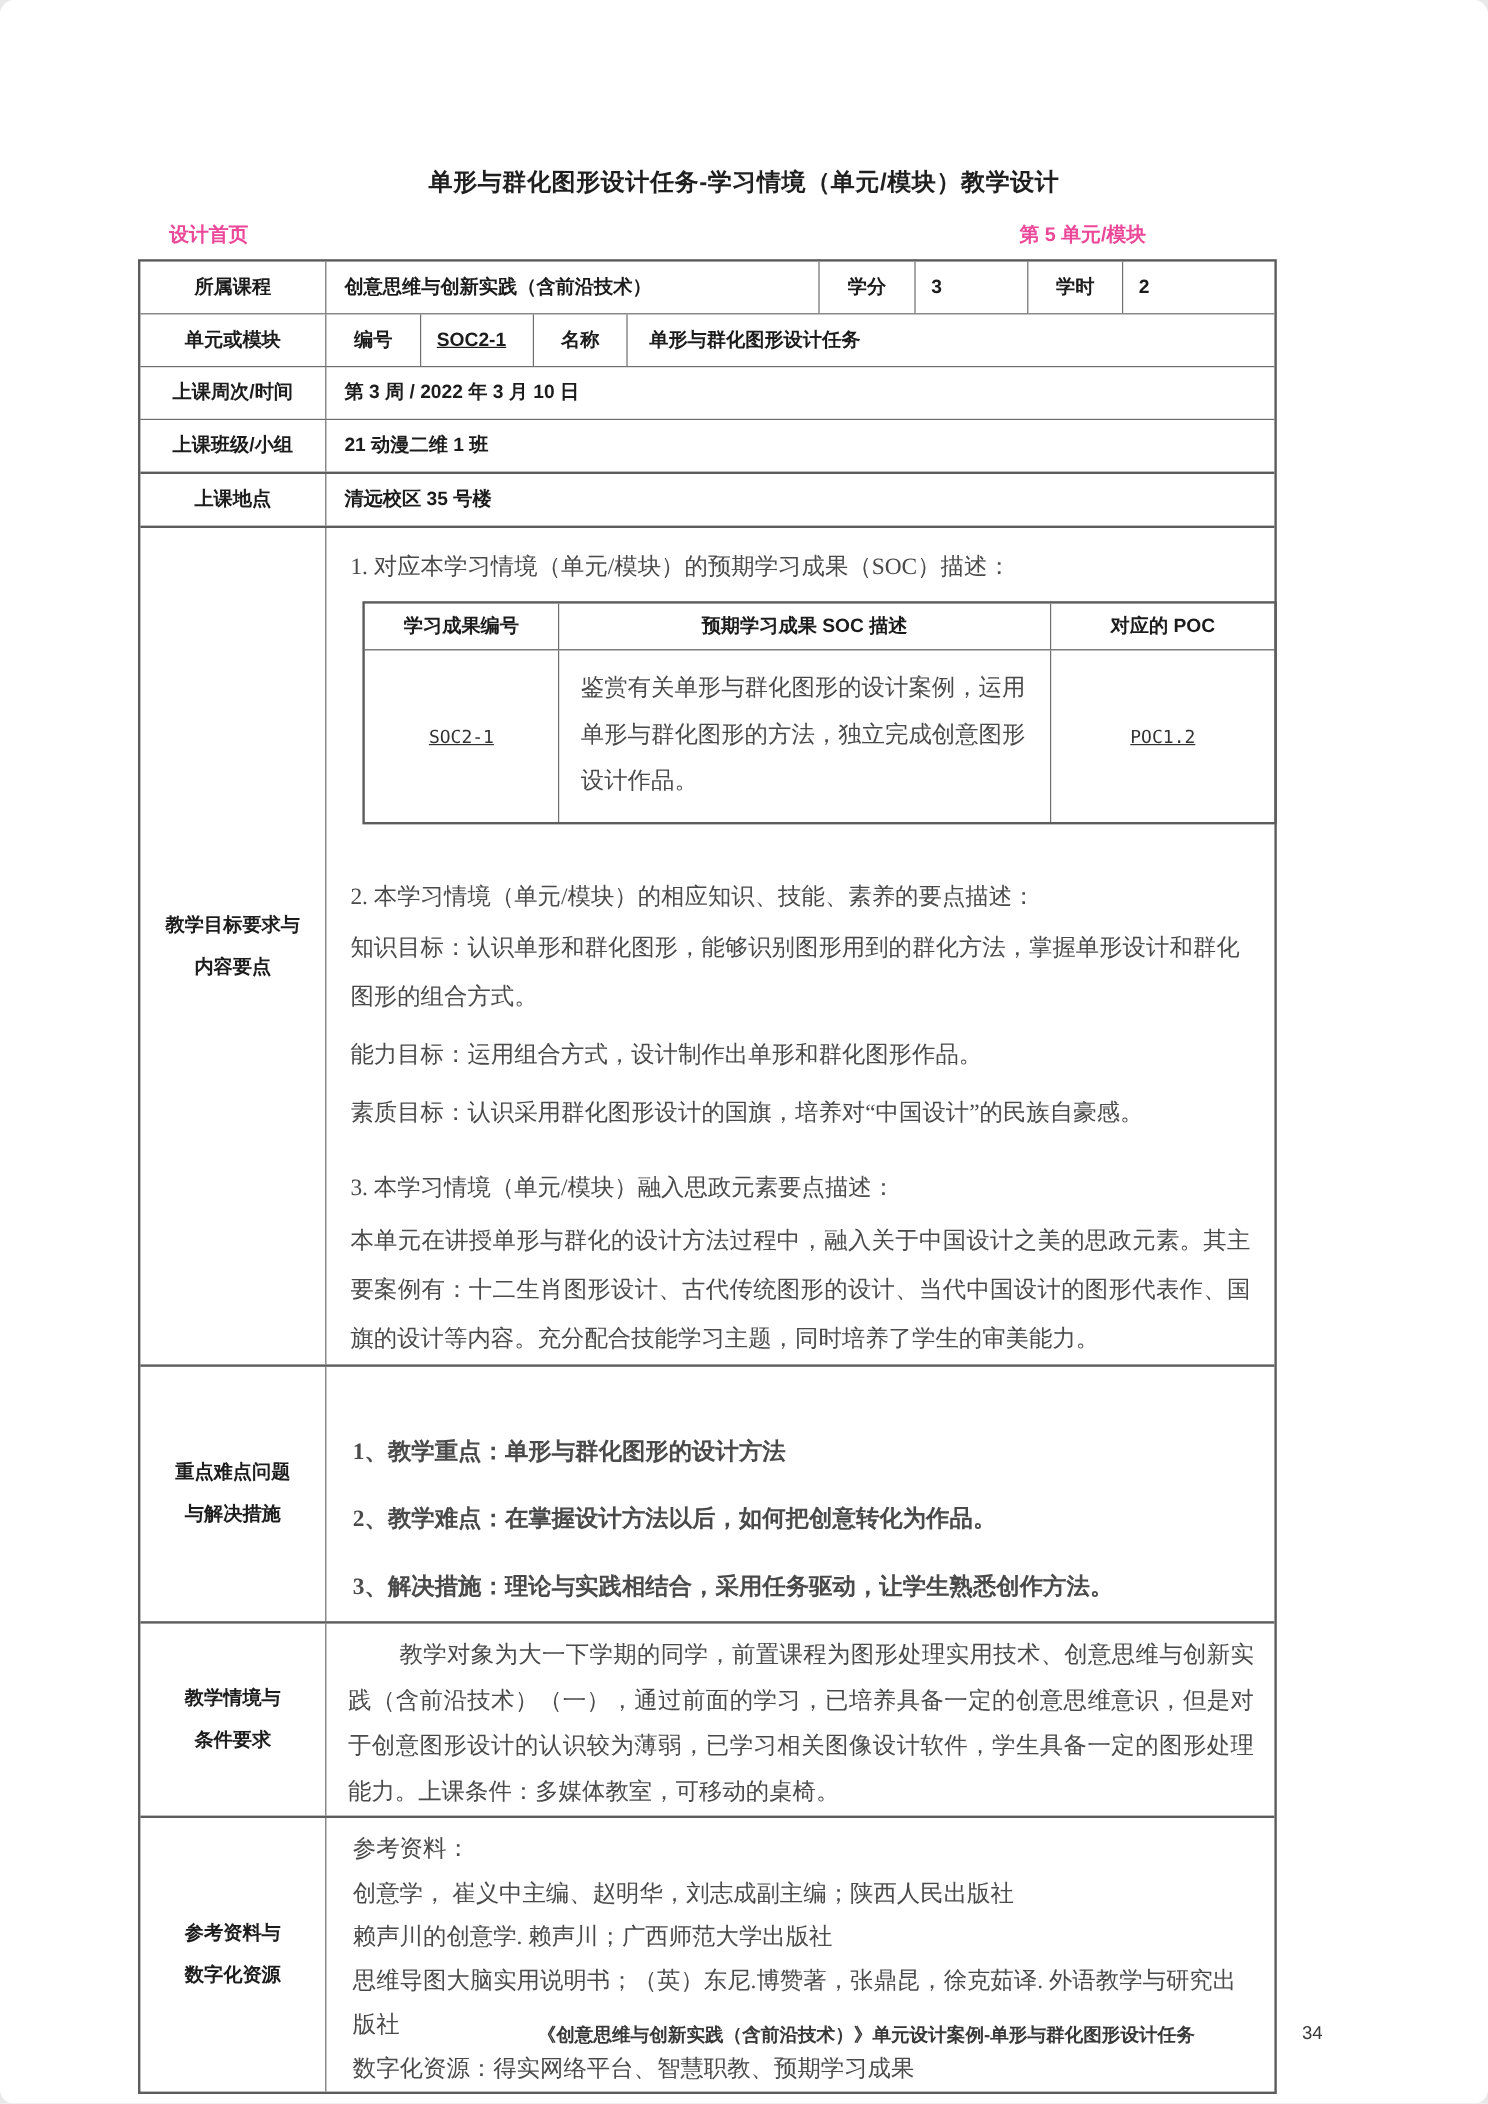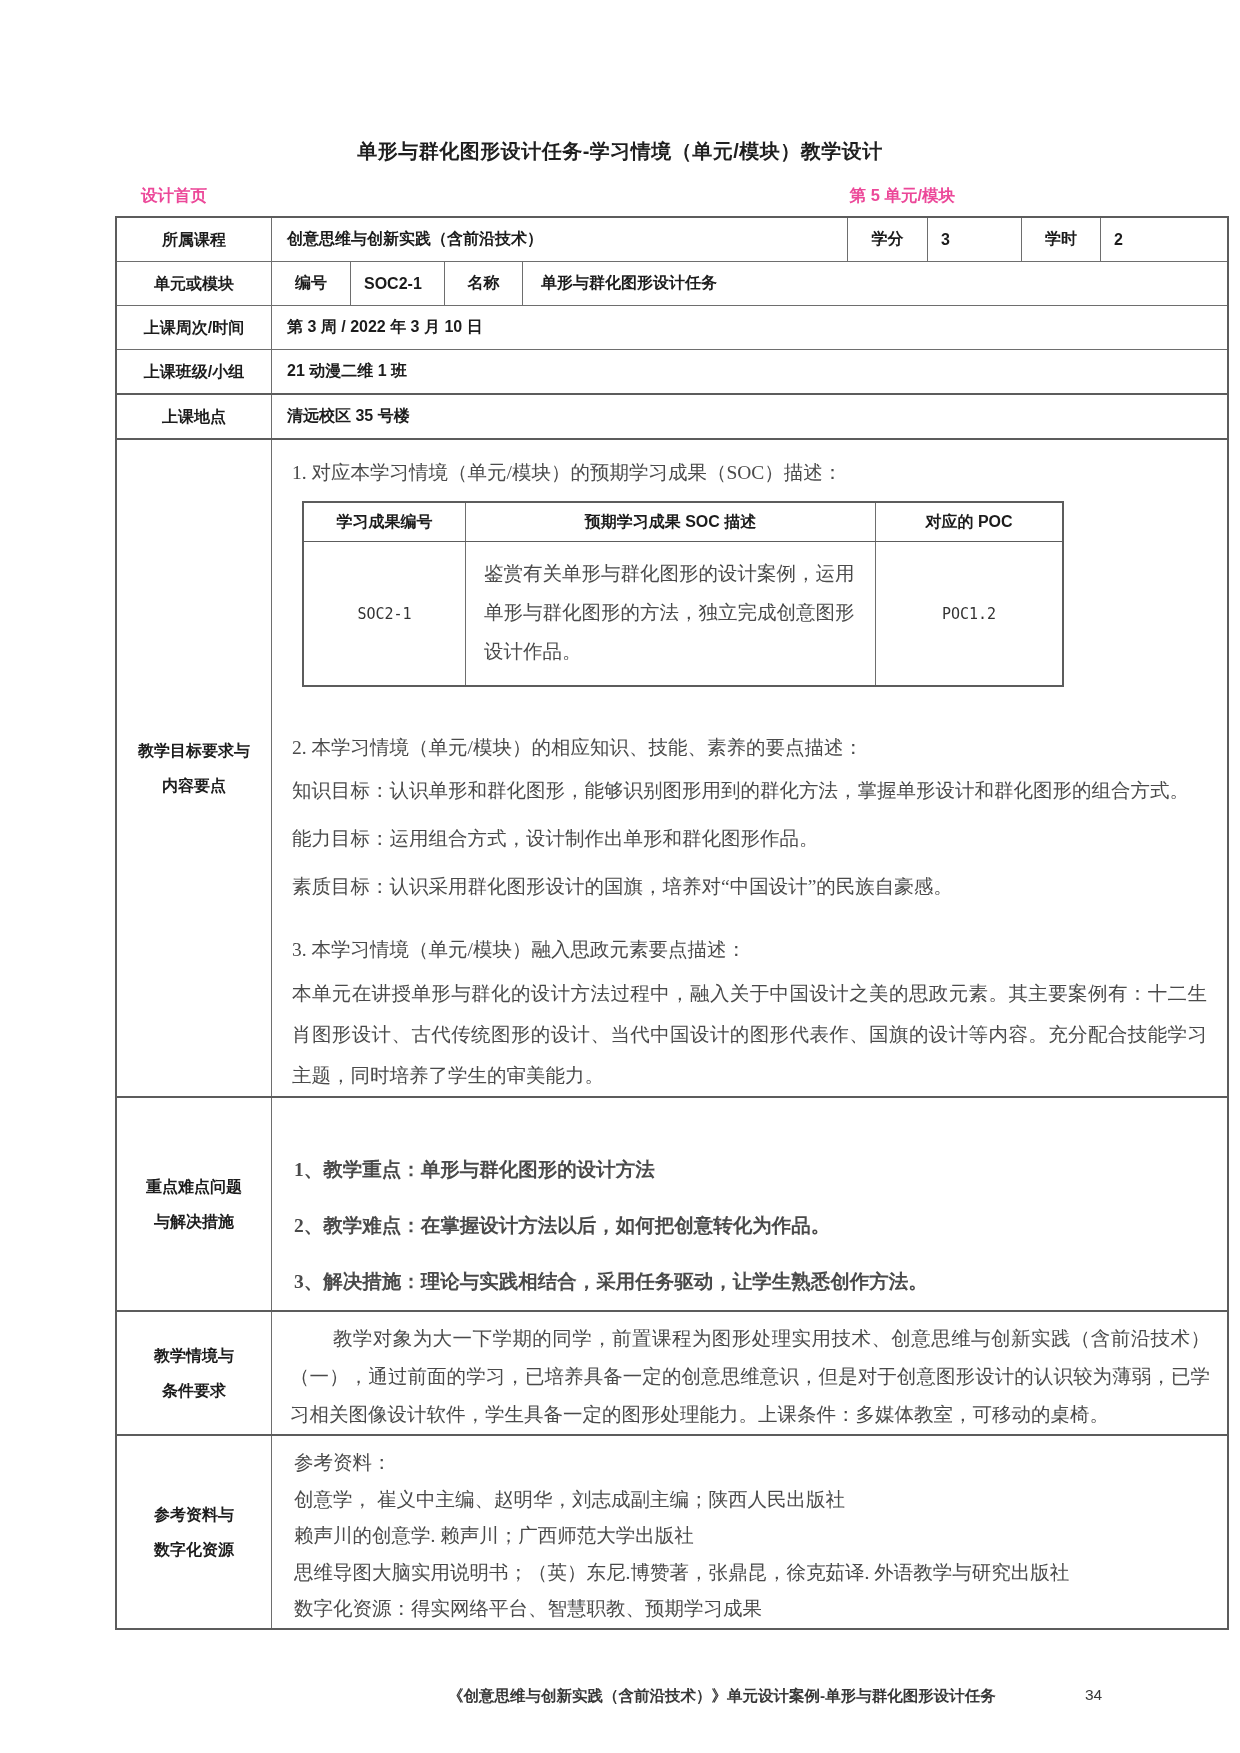--- a/index.html
+++ b/index.html
@@ -6,20 +6,21 @@
   html, body { background: #e9e9e9; }
   .page {
     position: relative;
     width: 1240px;
     height: 1753px;
     margin: 0 auto;
     background: #ffffff;
     font-family: "Liberation Serif", serif;
     color: #2a2a2a;
     overflow: hidden;
+    border-radius: 12px;
   }
   .doc-title {
     padding-top: 138px;
     text-align: center;
     font-family: "Liberation Sans", sans-serif;
     font-size: 20px;
     font-weight: 700;
     color: #1f1f1f;
     letter-spacing: 0.5px;
   }
@@ -28,21 +29,21 @@
     padding: 20px 170px 9px 26px;
     display: flex;
     justify-content: space-between;
     font-family: "Liberation Sans", sans-serif;
     font-size: 16.5px;
     font-weight: 700;
     color: #ec4899;
   }
   .main-table {
     margin: 0 115px;
-    width: 1114px;
+    width: 949px;
     border: 2px solid #5c5c5c;
   }
   .trow { display: flex; border-top: 1px solid #6e6e6e; }
   .trow.heavy { border-top: 2px solid #5c5c5c; }
   .trow:first-child { border-top: none; }
   .label-cell {
     flex: 0 0 155px;
     border-right: 1px solid #6e6e6e;
     display: flex;
     flex-direction: column;
@@ -81,21 +82,21 @@
   }
   .r1 { min-height: 40px; }
   .r2 { min-height: 39px; }
   .r3 { min-height: 36px; }
   .r4 { min-height: 37px; }
   .r5 { min-height: 35px; }
   .r6 { min-height: 630px; }
   .r7 { min-height: 189px; }
   .r8 { min-height: 110px; }
   .r9 { min-height: 185px; }
-  .mono { font-family: "DejaVu Sans Mono", monospace; font-weight: 400; font-size: 15px; color: #333; }
+  .mono { font-family: "DejaVu Sans Mono", monospace; font-weight: 400; font-size: 15px; color: #333; text-decoration: underline; }
   .body-text {
     font-size: 19.5px;
     color: #4a4a4a;
     font-weight: 400;
   }
   .obj-content { padding: 10px 20px 0 20px; }
   .obj-content .sec-title { margin-top: 8px; line-height: 30px; }
   .soc-table {
     width: 762px;
     margin-top: 13px;

